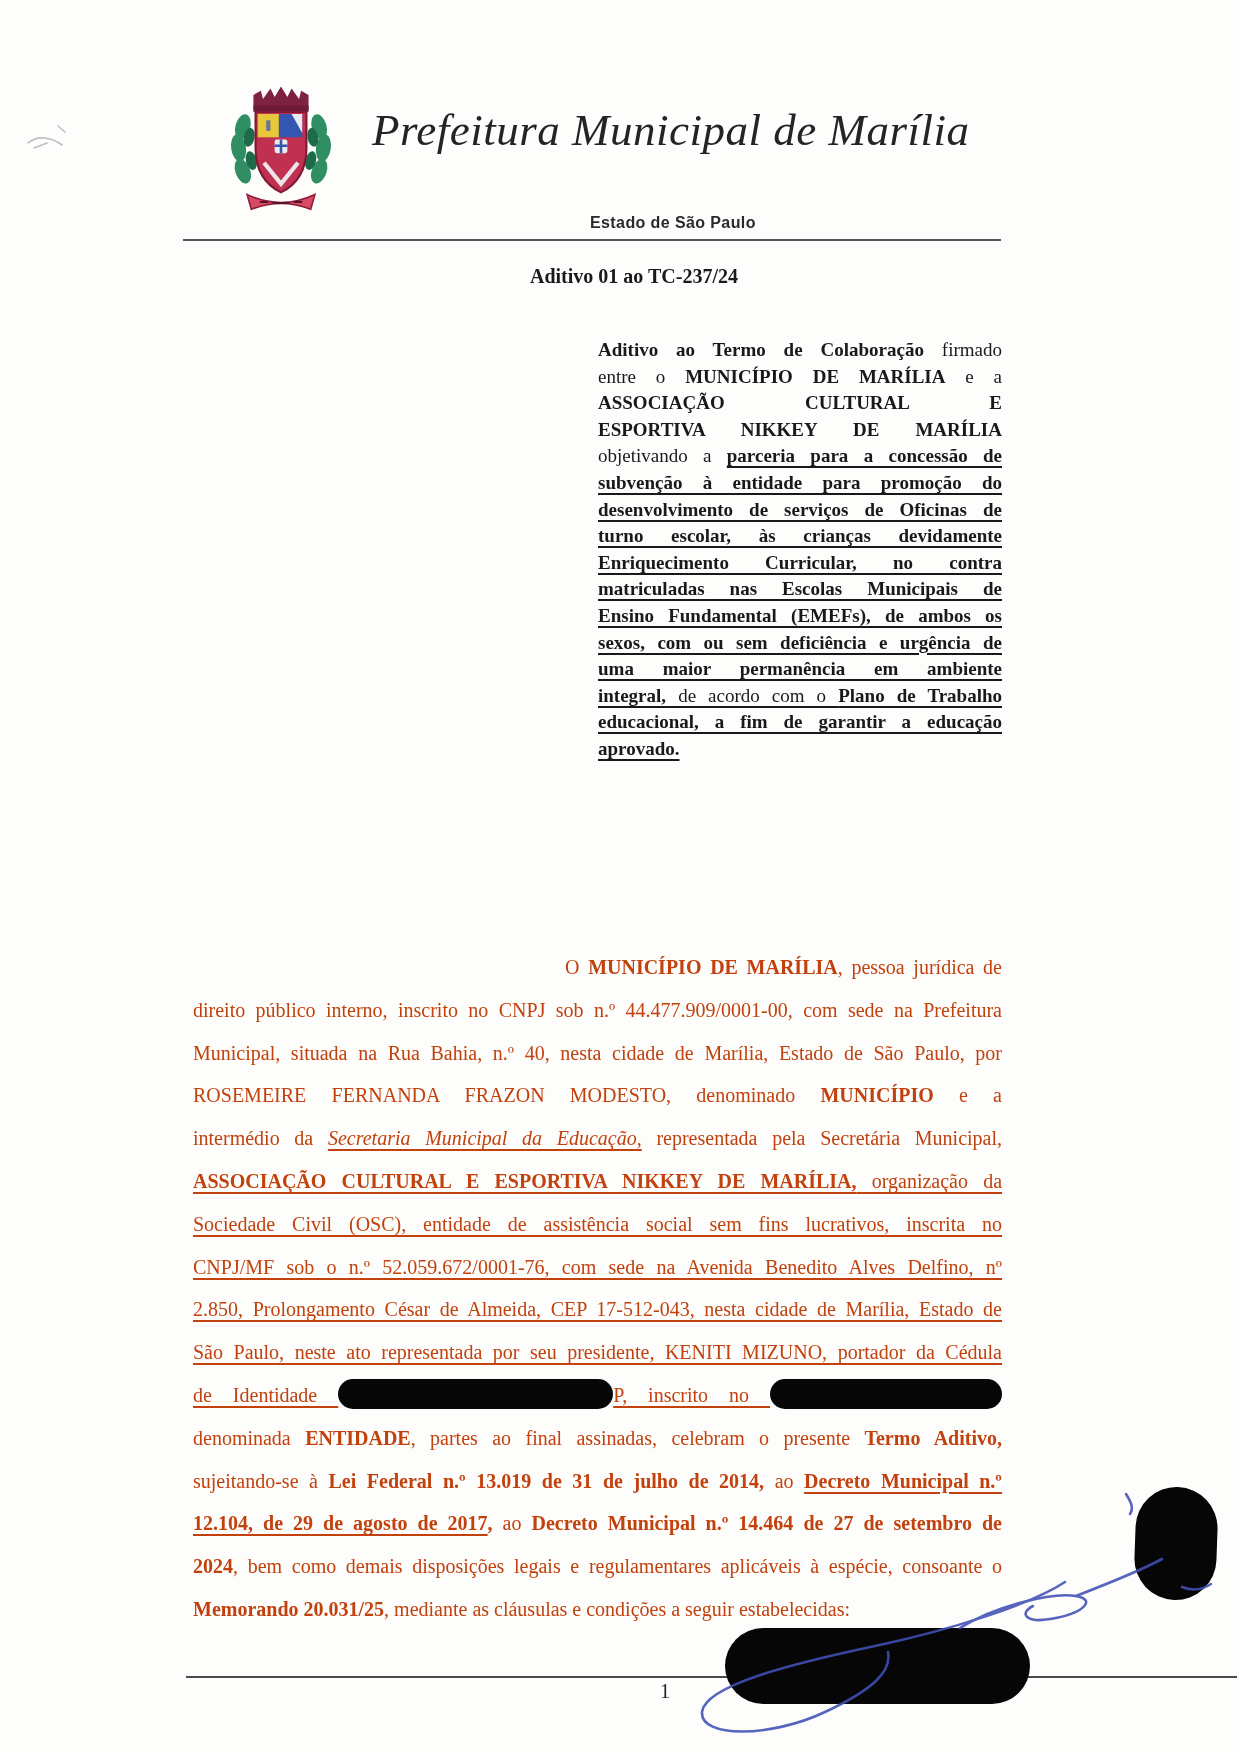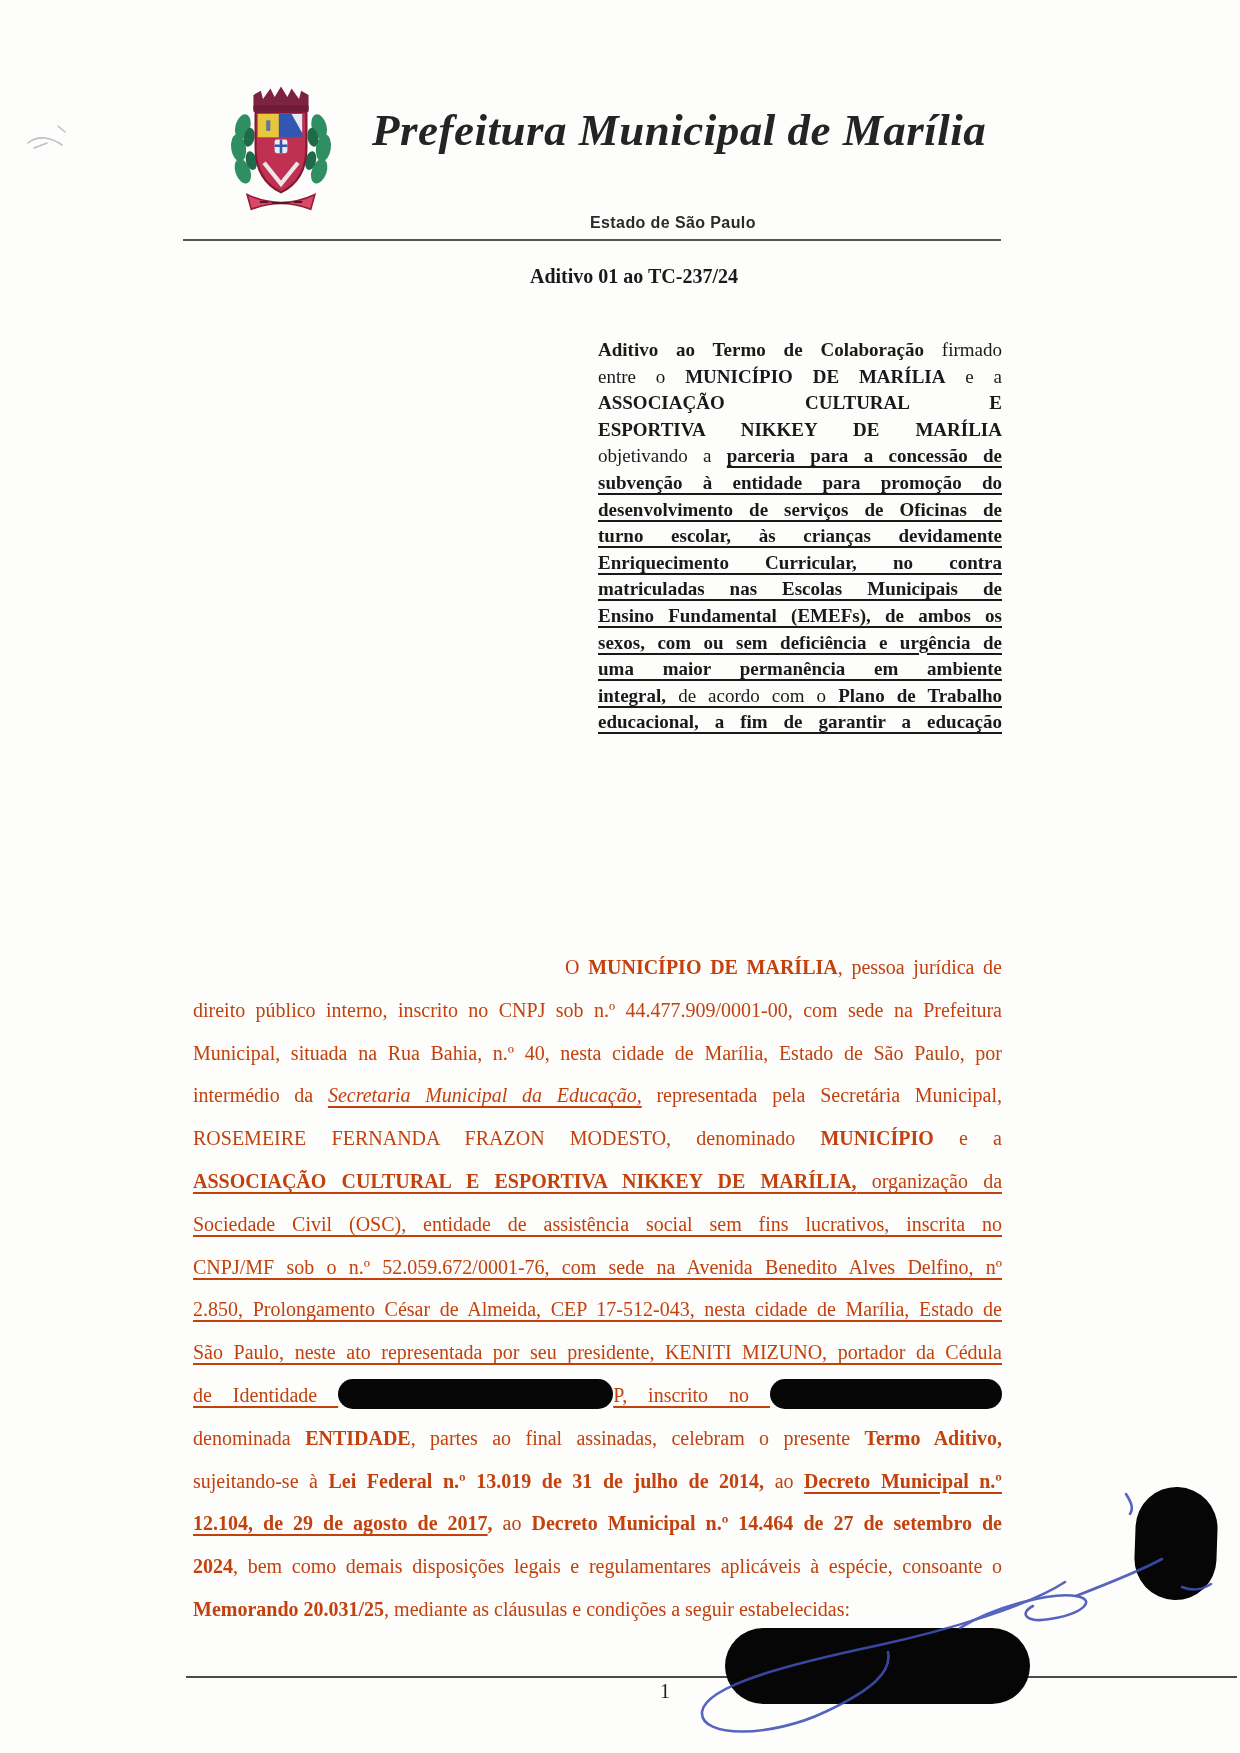--- a/index.html
+++ b/index.html
@@ -4,21 +4,21 @@
 <style>
   html,body{margin:0;padding:0;background:#e8e8e8;}
   .page{
     position:relative; width:1240px; height:1753px; background:#fdfdfc;
     margin:0 auto; overflow:hidden; color:#1c1c1c;
     font-family:"Liberation Serif", serif;
   }
   .logo{position:absolute; left:228px; top:82px; width:106px; height:136px;}
   .org-title{
     position:absolute; left:372px; top:104px; width:640px;
-    font-family:"Liberation Serif", serif; font-style:italic; font-weight:bold;
+    font-family:"Liberation Serif", serif; font-style:italic; font-weight:normal;
     font-size:45px; color:#242424; letter-spacing:0.5px; white-space:nowrap;
   }
   .org-state{
     position:absolute; left:590px; top:186px;
     font-family:"Liberation Sans", sans-serif; font-weight:bold;
     font-size:16px; color:#2a2a2a; letter-spacing:0.4px;margin-top:28px;
   }
   .header-rule{position:absolute; left:183px; top:239px; width:818px; border-top:2px solid #555;}
   .doc-title{
     position:absolute; left:530px; top:265px;
@@ -102,28 +102,29 @@
       <div class="line"><span class="b u ">subvenção à entidade para promoção do</span></div>
       <div class="line"><span class="b u ">desenvolvimento de serviços de Oficinas de</span></div>
       <div class="line"><span class="b u ">turno escolar, às crianças devidamente</span></div>
       <div class="line"><span class="b u ">Enriquecimento Curricular, no contra</span></div>
       <div class="line"><span class="b u ">matriculadas nas Escolas Municipais de</span></div>
       <div class="line"><span class="b u ">Ensino Fundamental (EMEFs), de ambos os</span></div>
       <div class="line"><span class="b u ">sexos, com ou sem deficiência e urgência de</span></div>
       <div class="line"><span class="b u ">uma maior permanência em ambiente</span></div>
       <div class="line"><span class="b u ">integral,</span><span class="u "> de acordo com o </span><span class="b u ">Plano de Trabalho</span></div>
       <div class="line"><span class="b u ">educacional, a fim de garantir a educação</span></div>
+      <div class="line no-just"><span class="b u ">aprovado.</span></div>
     </div>
 
   <div class="body-text">
       <div class="line" style="padding-left: 372px;"><span class="">O </span><span class="b ">MUNICÍPIO DE MARÍLIA</span><span class="">, pessoa jurídica de</span></div>
       <div class="line"><span class="">direito público interno, inscrito no CNPJ sob n.º 44.477.909/0001-00, com sede na Prefeitura</span></div>
       <div class="line"><span class="">Municipal, situada na Rua Bahia, n.º 40, nesta cidade de Marília, Estado de São Paulo, por</span></div>
+      <div class="line"><span class="">ROSEMEIRE FERNANDA FRAZON MODESTO, denominado </span><span class="b ">MUNICÍPIO</span><span class=""> e a</span></div>
       <div class="line"><span class="">intermédio da </span><span class="u i">Secretaria Municipal da Educação,</span><span class=""> representada pela Secretária Municipal,</span></div>
-      <div class="line"><span class="">ROSEMEIRE FERNANDA FRAZON MODESTO, denominado </span><span class="b ">MUNICÍPIO</span><span class=""> e a</span></div>
       <div class="line"><span class="b u ">ASSOCIAÇÃO CULTURAL E ESPORTIVA NIKKEY DE MARÍLIA,</span><span class="u "> organização da</span></div>
       <div class="line"><span class="u ">Sociedade Civil (OSC), entidade de assistência social sem fins lucrativos, inscrita no</span></div>
       <div class="line"><span class="u ">CNPJ/MF sob o n.º 52.059.672/0001-76, com sede na Avenida Benedito Alves Delfino, nº</span></div>
       <div class="line"><span class="u ">2.850, Prolongamento César de Almeida, CEP 17-512-043, nesta cidade de Marília, Estado de</span></div>
       <div class="line"><span class="u ">São Paulo, neste ato representada por seu presidente, KENITI MIZUNO, portador da Cédula</span></div>
       <div class="line"><span class="u ">de Identidade </span><span class="redact-bar" style="width: 275px;"></span><span class="u ">P, inscrito no </span><span class="redact-bar" style="width: 232px;"></span></div>
       <div class="line"><span class="">denominada </span><span class="b ">ENTIDADE</span><span class="">, partes ao final assinadas, celebram o presente </span><span class="b ">Termo Aditivo,</span></div>
       <div class="line"><span class="">sujeitando-se à </span><span class="b ">Lei Federal n.º 13.019 de 31 de julho de 2014,</span><span class=""> ao </span><span class="b u ">Decreto Municipal n.º</span></div>
       <div class="line"><span class="b u ">12.104, de 29 de agosto de 2017</span><span class="b ">,</span><span class=""> ao </span><span class="b ">Decreto Municipal n.º 14.464 de 27 de setembro de</span></div>
       <div class="line"><span class="b ">2024</span><span class="">, bem como demais disposições legais e regulamentares aplicáveis à espécie, consoante o</span></div>

